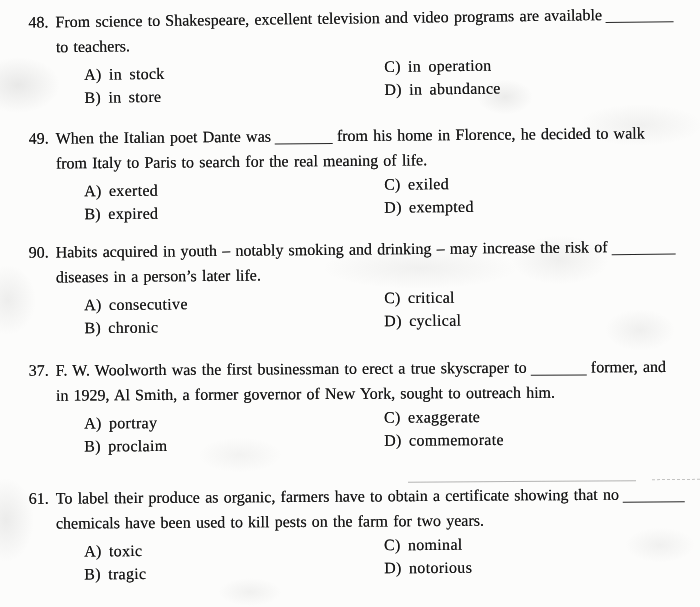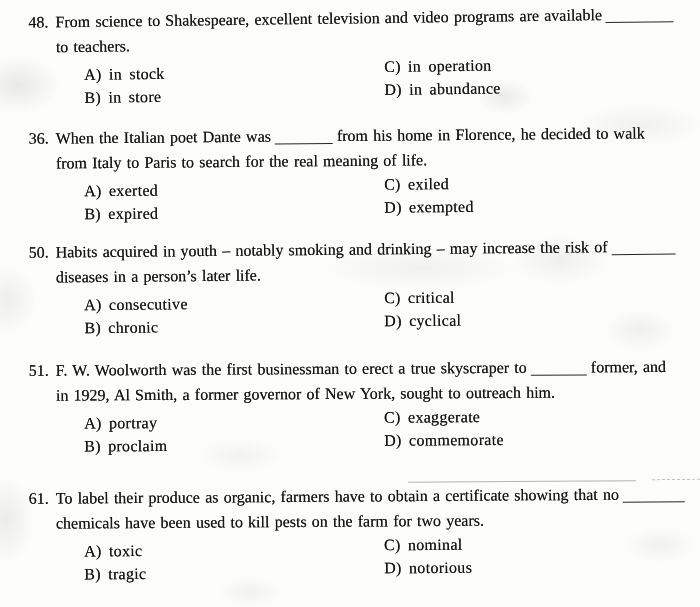--- a/index.html
+++ b/index.html
@@ -71,45 +71,45 @@
     <div class="qline">to teachers.</div>
     <div class="opts">
       <div class="opt">A) in stock</div>
       <div class="opt right">C) in operation</div>
       <div class="opt">B) in store</div>
       <div class="opt right">D) in abundance</div>
     </div>
   </section>
 
   <section class="question q49">
-    <span class="qnum">36.</span>
+    <span class="qnum">49.</span>
     <div class="qline"><span>When the Italian poet Dante was</span><span class="blank"></span><span>from his home in Florence, he decided to walk</span></div>
     <div class="qline">from Italy to Paris to search for the real meaning of life.</div>
     <div class="opts">
       <div class="opt">A) exerted</div>
       <div class="opt right">C) exiled</div>
       <div class="opt">B) expired</div>
       <div class="opt right">D) exempted</div>
     </div>
   </section>
 
   <section class="question q50">
-    <span class="qnum">50.</span>
+    <span class="qnum">90.</span>
     <div class="qline"><span>Habits acquired in youth – notably smoking and drinking – may increase the risk of</span><span class="blank"></span></div>
     <div class="qline">diseases in a person’s later life.</div>
     <div class="opts">
       <div class="opt">A) consecutive</div>
       <div class="opt right">C) critical</div>
       <div class="opt">B) chronic</div>
       <div class="opt right">D) cyclical</div>
     </div>
   </section>
 
   <section class="question q51">
-    <span class="qnum">51.</span>
+    <span class="qnum">37.</span>
     <div class="qline"><span>F. W. Woolworth was the first businessman to erect a true skyscraper to</span><span class="blank"></span><span>former, and</span></div>
     <div class="qline">in 1929, Al Smith, a former governor of New York, sought to outreach him.</div>
     <div class="opts">
       <div class="opt">A) portray</div>
       <div class="opt right">C) exaggerate</div>
       <div class="opt">B) proclaim</div>
       <div class="opt right">D) commemorate</div>
     </div>
   </section>
 

